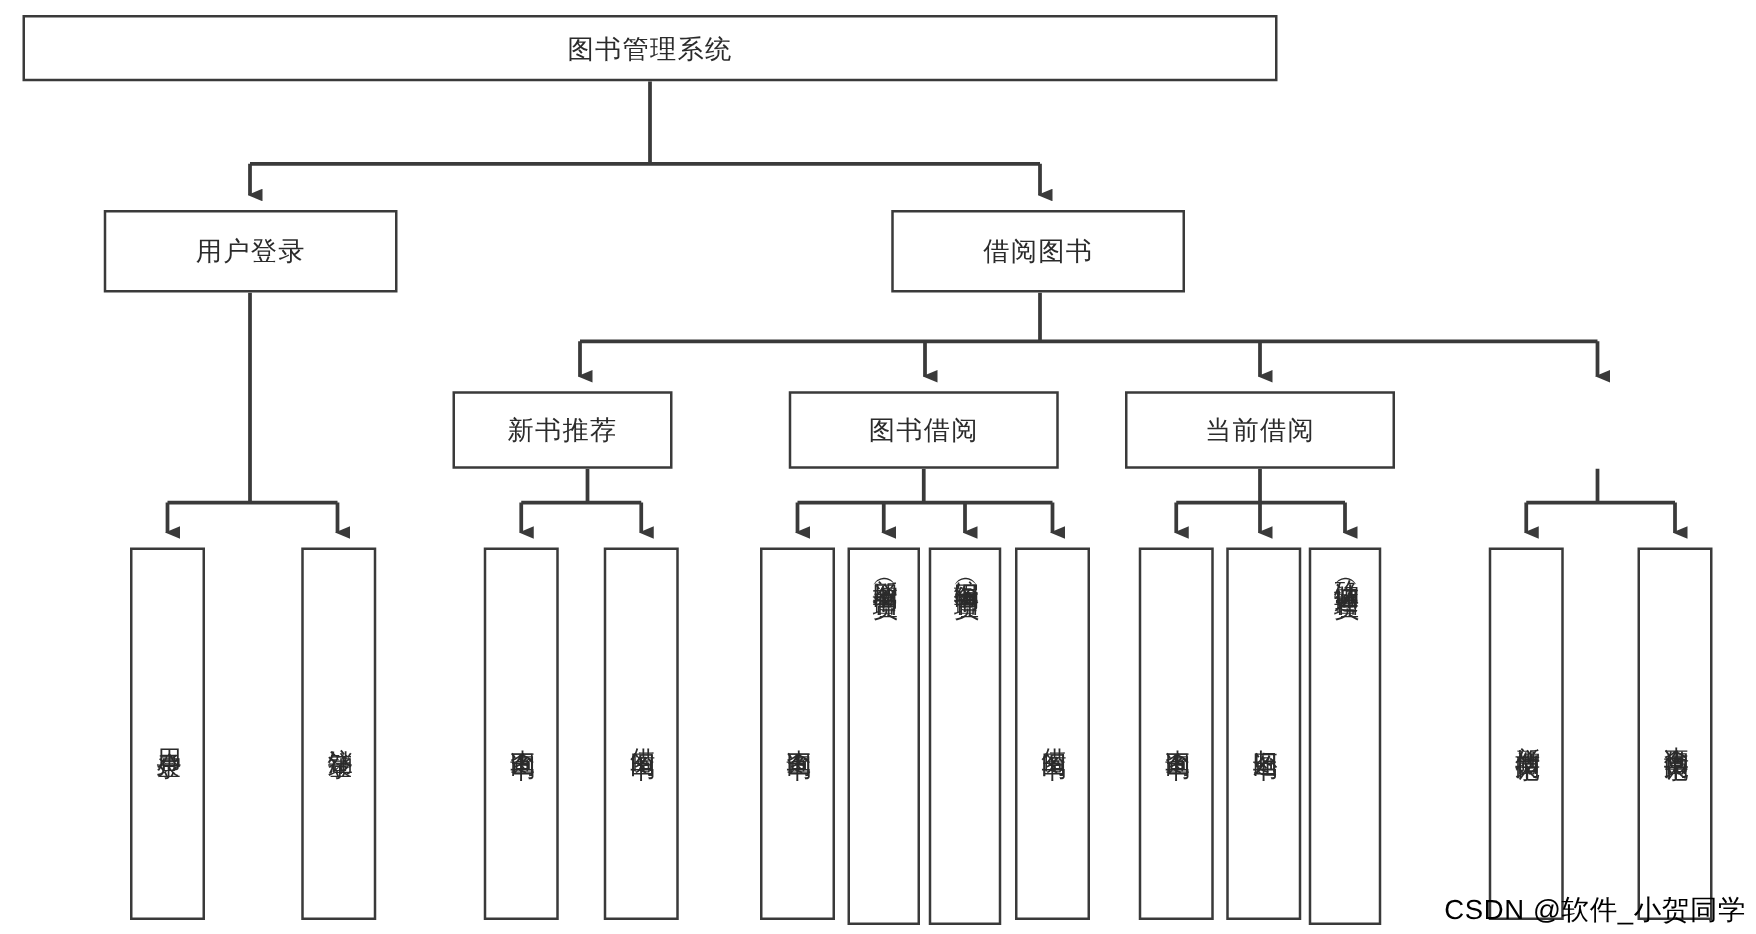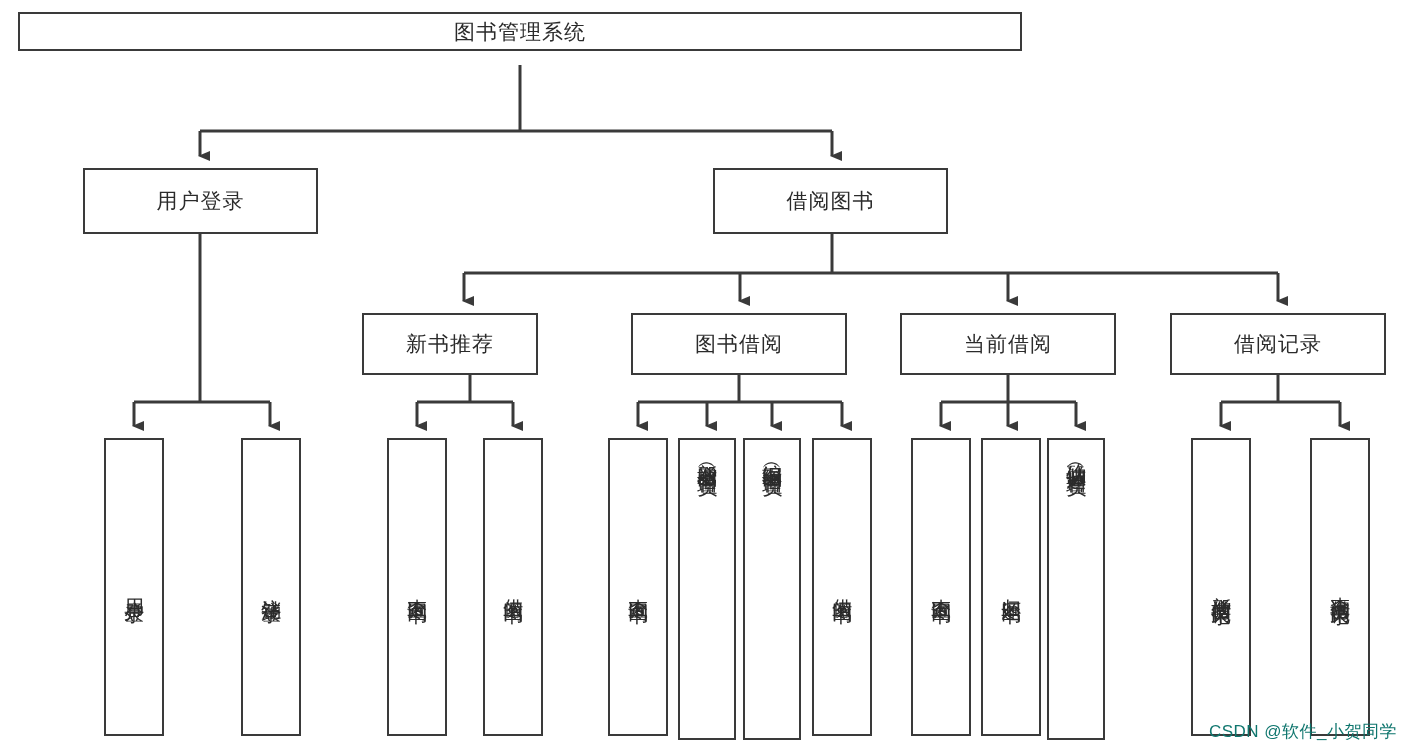--- a/index.html
+++ b/index.html
@@ -53,22 +53,22 @@
     color: #2b2b2b;
   }
   .vtext.centered {
     margin-top: auto;
     margin-bottom: auto;
   }
   .watermark {
     position: absolute;
     right: 8px;
     bottom: 4px;
-    font-size: 17px;
-    color: #0f766e;
+    font-size: 22px;
+    color: #000000;
     letter-spacing: 0.5px;
     white-space: nowrap;
     pointer-events: none;
   }
 </style>
 </head>
 <body>
 
 <div id="canvas">
 
@@ -115,42 +115,39 @@
       <path d="M1008,402 L1008,426" marker-end="url(#arw)"></path>
       <path d="M1076,402 L1076,426" marker-end="url(#arw)"></path>
 
       <path d="M1278,375 L1278,402"></path>
       <path d="M1221,402 L1340,402"></path>
       <path d="M1221,402 L1221,426" marker-end="url(#arw)"></path>
       <path d="M1340,402 L1340,426" marker-end="url(#arw)"></path>
     </g>
   </svg>
 
-  <div class="node h-node" style="left:18px; top:12px; width:1004px; height:39px;">
+  <div class="node h-node" style="left:18px; top:12px; width:1004px; height:53px;">
     <span>图书管理系统</span>
   </div>
 
   <div class="node h-node" style="left:83px; top:168px; width:235px; height:66px;">
     <span>用户登录</span>
   </div>
   <div class="node h-node" style="left:713px; top:168px; width:235px; height:66px;">
     <span>借阅图书</span>
   </div>
 
   <div class="node h-node" style="left:362px; top:313px; width:176px; height:62px;">
     <span>新书推荐</span>
   </div>
   <div class="node h-node" style="left:900px; top:313px; width:216px; height:62px;">
     <span>当前借阅</span>
   </div>
   <div class="node h-node" style="left:631px; top:313px; width:216px; height:62px;">
     <span>图书借阅</span>
-  </div>
-  <div class="node h-node" style="left:1170px; top:313px; width:216px; height:62px;">
-    <span>借阅记录</span>
   </div>
 
   <div class="node leaf" style="left:104px; top:438px; width:60px; height:298px;">
     <span class="vtext centered">用户登录</span>
   </div>
   <div class="node leaf" style="left:241px; top:438px; width:60px; height:298px;">
     <span class="vtext centered">注销登录</span>
   </div>
 
   <div class="node leaf" style="left:387px; top:438px; width:60px; height:298px;">

